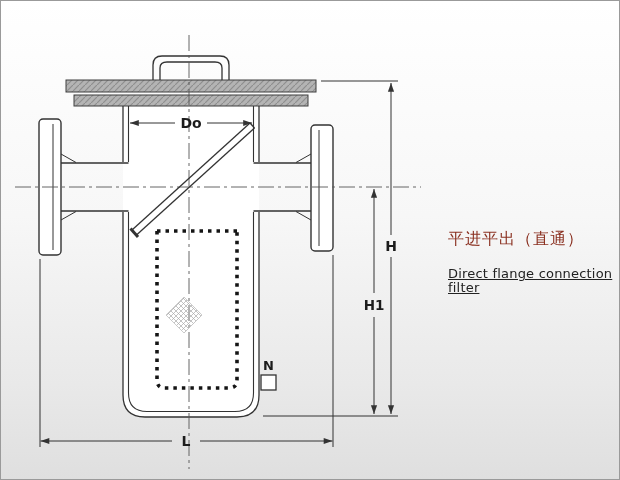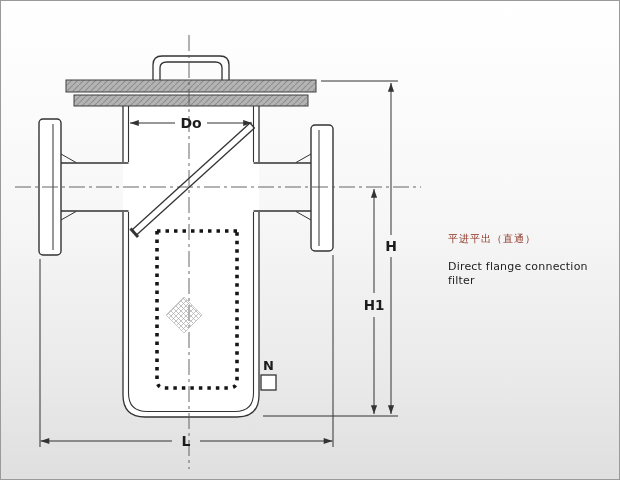--- a/index.html
+++ b/index.html
@@ -9,24 +9,24 @@
     box-sizing:border-box;
     border:1px solid #9a9a9a;
     background:linear-gradient(180deg,#ffffff 0%,#f7f7f7 45%,#e9e9e9 80%,#dfdfdf 100%);
     overflow:hidden;
   }
   .drawing-svg{position:absolute;left:0;top:0;}
   .title-block{
     position:absolute;left:447px;top:227px;width:168px;
   }
   .title-zh{
-    font-size:10px;line-height:22px;color:#8a3020;letter-spacing:1px;font-weight:500;
+    font-size:16px;line-height:22px;color:#8a3020;letter-spacing:1px;font-weight:500;
   }
   .title-en{
-    font-size:11px;line-height:14px;color:#222222;margin-top:10px;letter-spacing:0.2px;
+    font-size:13px;line-height:14px;color:#222222;margin-top:17px;letter-spacing:0.2px;text-decoration:underline;
   }
   svg text{font-family:"DejaVu Sans",sans-serif;fill:#1c1c1c;font-weight:600;}
 </style>
 </head>
 <body>
 
 <div class="page">
 
   <svg class="drawing-svg" width="620" height="480" viewBox="0 0 620 480">
     <defs>

